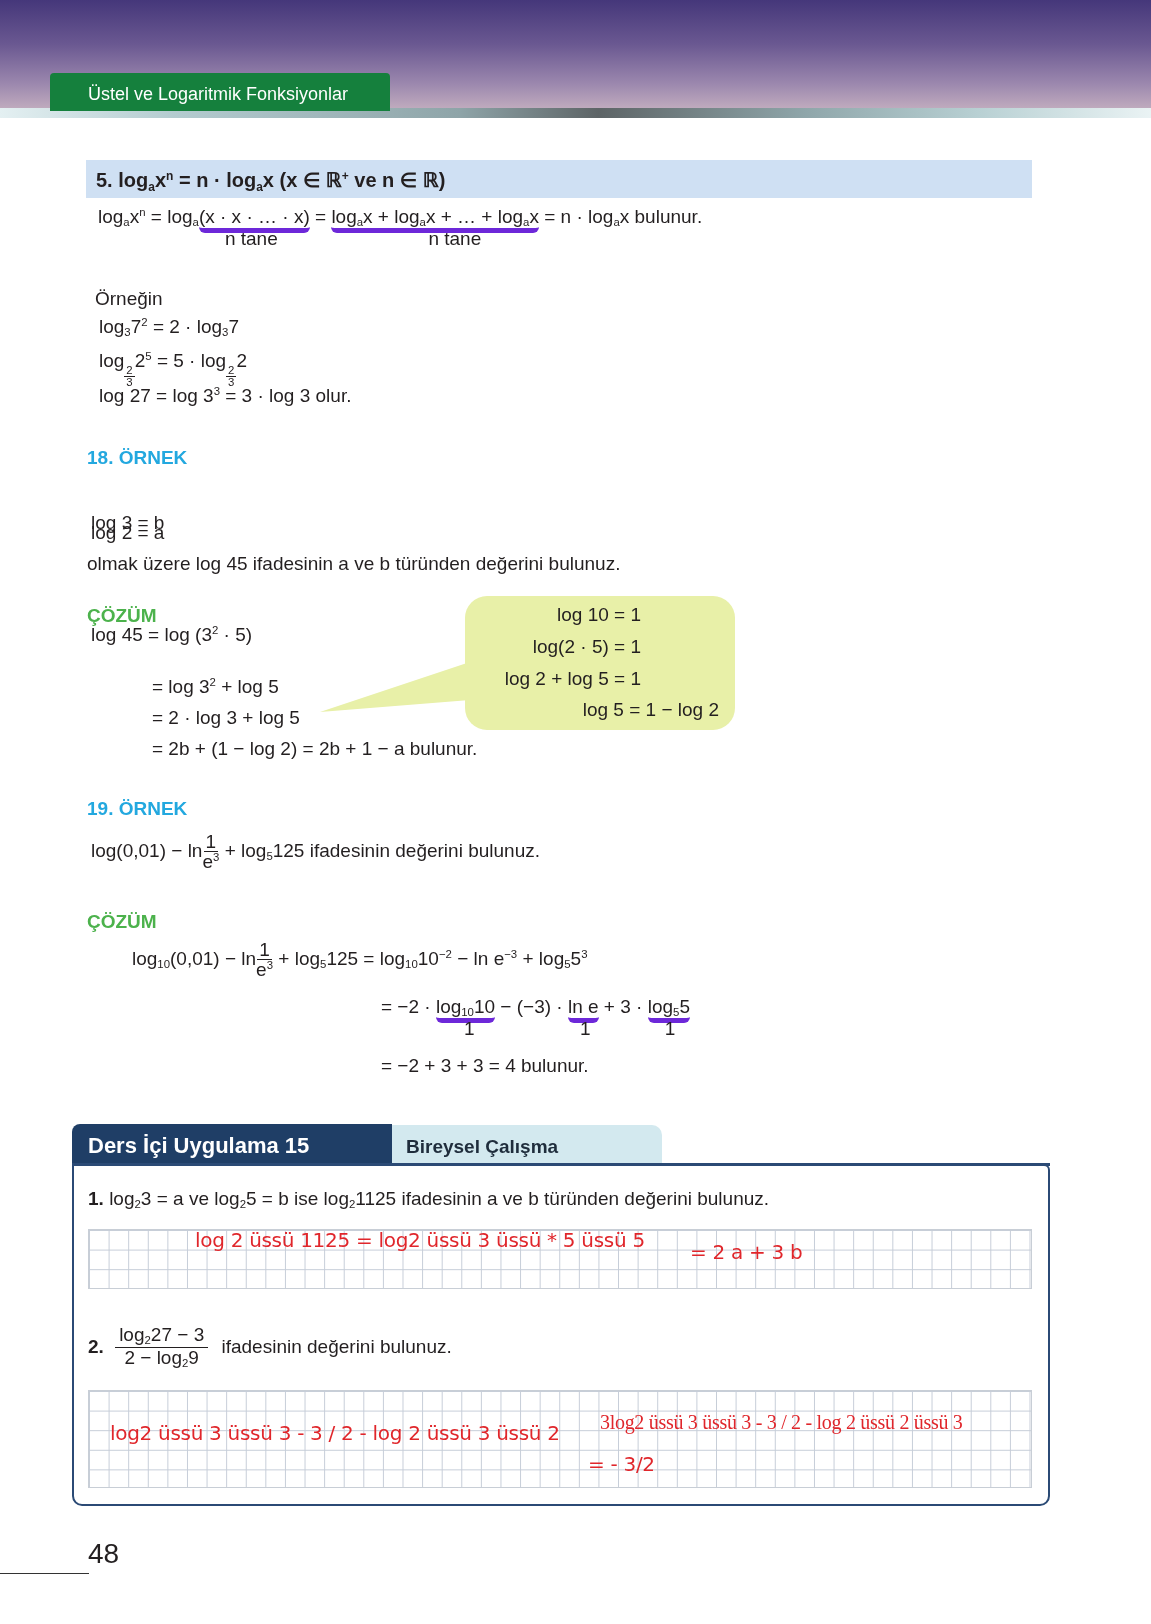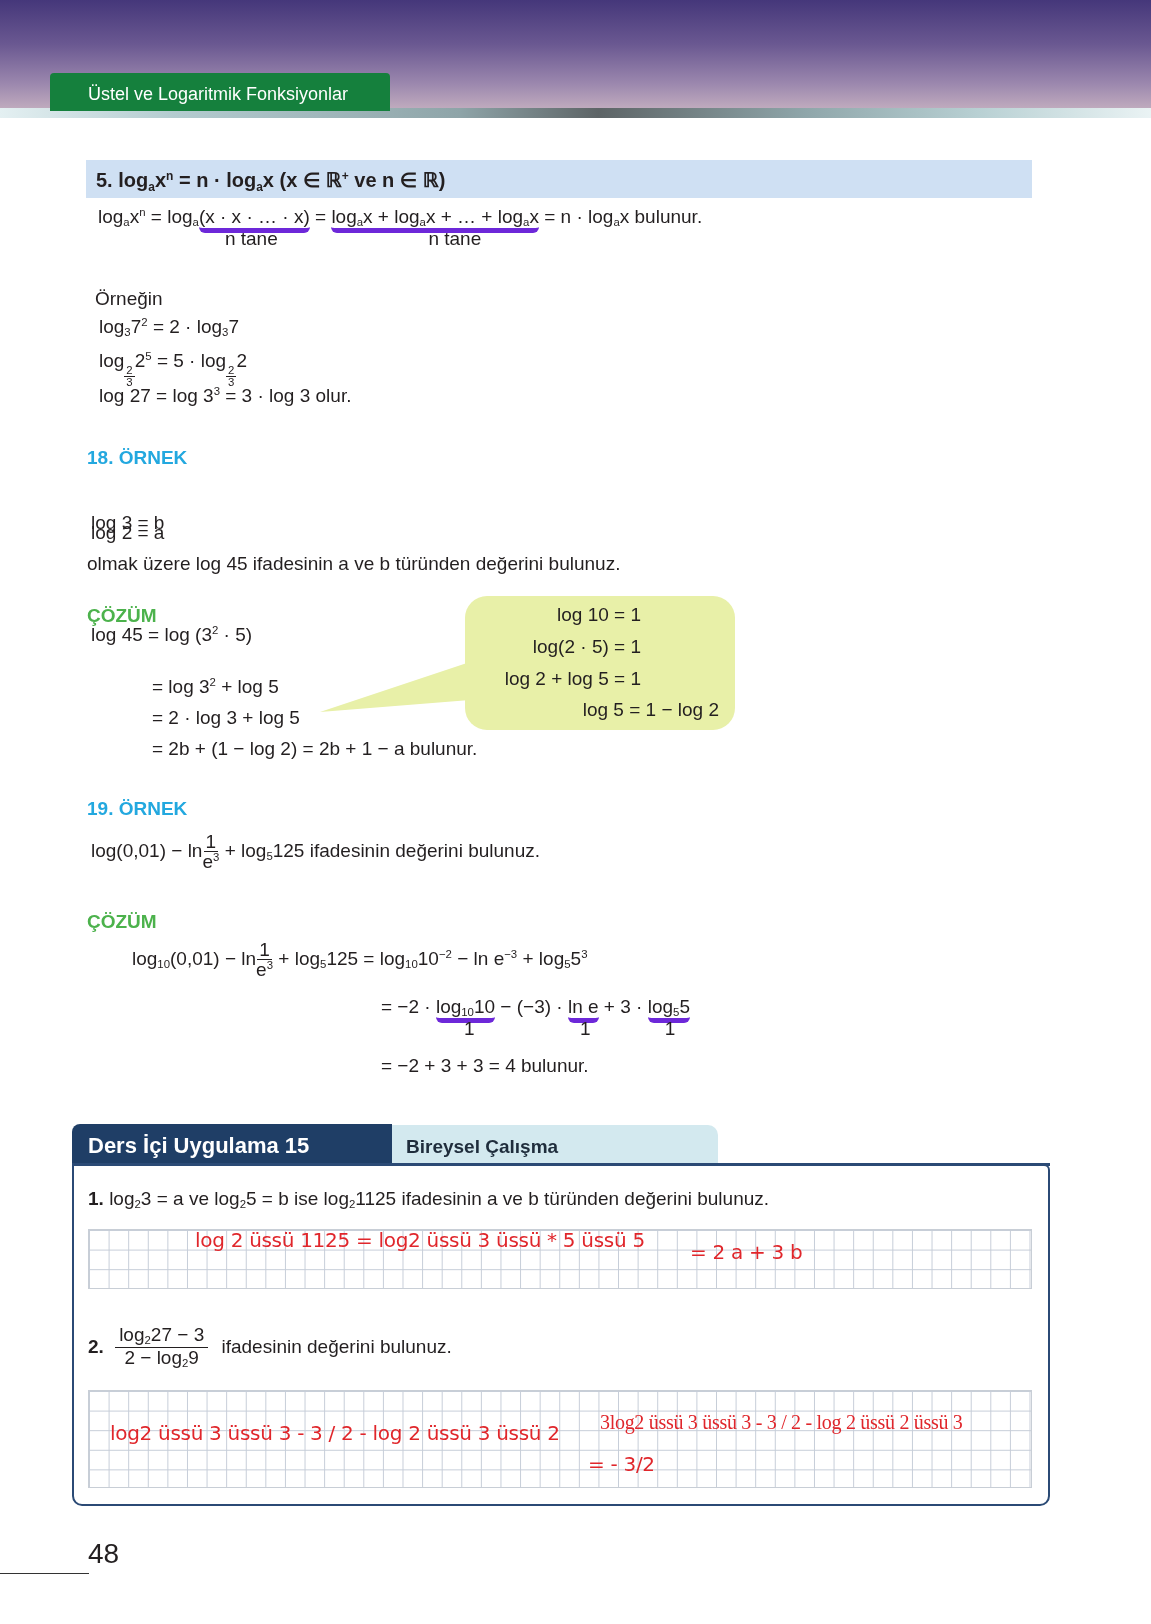--- a/index.html
+++ b/index.html
@@ -22,21 +22,21 @@
   .ub { display: inline-block; border-bottom: 5px solid #6d28d9; border-radius: 0 0 6px 6px; position: relative; }
   .ub-label { position: absolute; white-space: nowrap; font-size: 19px; }
   .blue-h { color: #23a8df; font-weight: bold; font-size: 19px; }
   .green-h { color: #4cb24c; font-weight: bold; font-size: 19px; }
   .bubble { position: absolute; left: 465px; top: 596px; width: 270px; height: 134px; background: #e8f0a8; border-radius: 22px; }
   .bubble-tail { position: absolute; left: 320px; top: 640px; width: 160px; height: 80px; }
   .app-box { position: absolute; left: 72px; top: 1164px; width: 978px; height: 342px; border: 2.5px solid #2b4a75;
     border-radius: 0 6px 10px 10px; }
   .app-tab-dark { position: absolute; left: 72px; top: 1124px; width: 320px; height: 42px; background: #1f3e66;
     border-radius: 8px 0 0 0; color: #fff; font-weight: bold; font-size: 22px; padding: 9px 0 4px 16px; }
-  .app-tab-light { position: absolute; left: 392px; top: 1125px; width: 326px; height: 40px; background: #d3e9ef;
+  .app-tab-light { position: absolute; left: 392px; top: 1125px; width: 270px; height: 40px; background: #d3e9ef;
     border-radius: 0 10px 0 0; color: #1f2d3c; font-weight: bold; font-size: 19px; padding: 11px 0 0 14px; }
   .app-tab-line { position: absolute; left: 72px; top: 1163px; width: 978px; height: 3px; background: #2b4a75; }
   .grid { position: absolute; border: 1.5px solid #c8ced6;
     background-image: linear-gradient(to right, #c6cdd8 1px, transparent 1px), linear-gradient(to bottom, #c6cdd8 1px, transparent 1px);
     background-size: 19.6px 19.6px; }
   .hand { position: absolute; color: #e0262b; font-size: 20px; white-space: nowrap; font-family: "DejaVu Sans", sans-serif; letter-spacing: -0.3px; }
   .pageno { position: absolute; left: 88px; top: 1538px; font-size: 28px; }
   .pageline { position: absolute; left: 0; top: 1573px; width: 89px; height: 1px; background: #333; }
 </style>
 </head>

